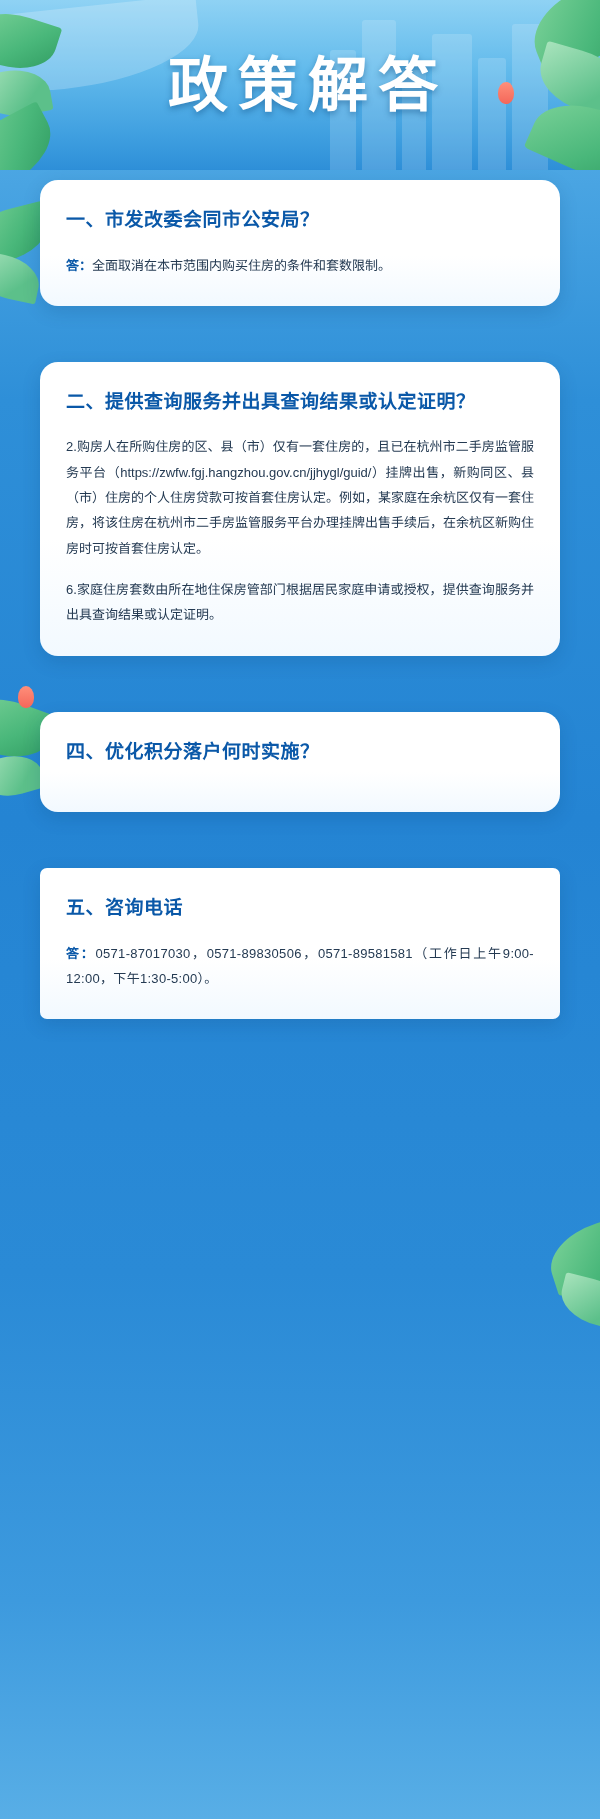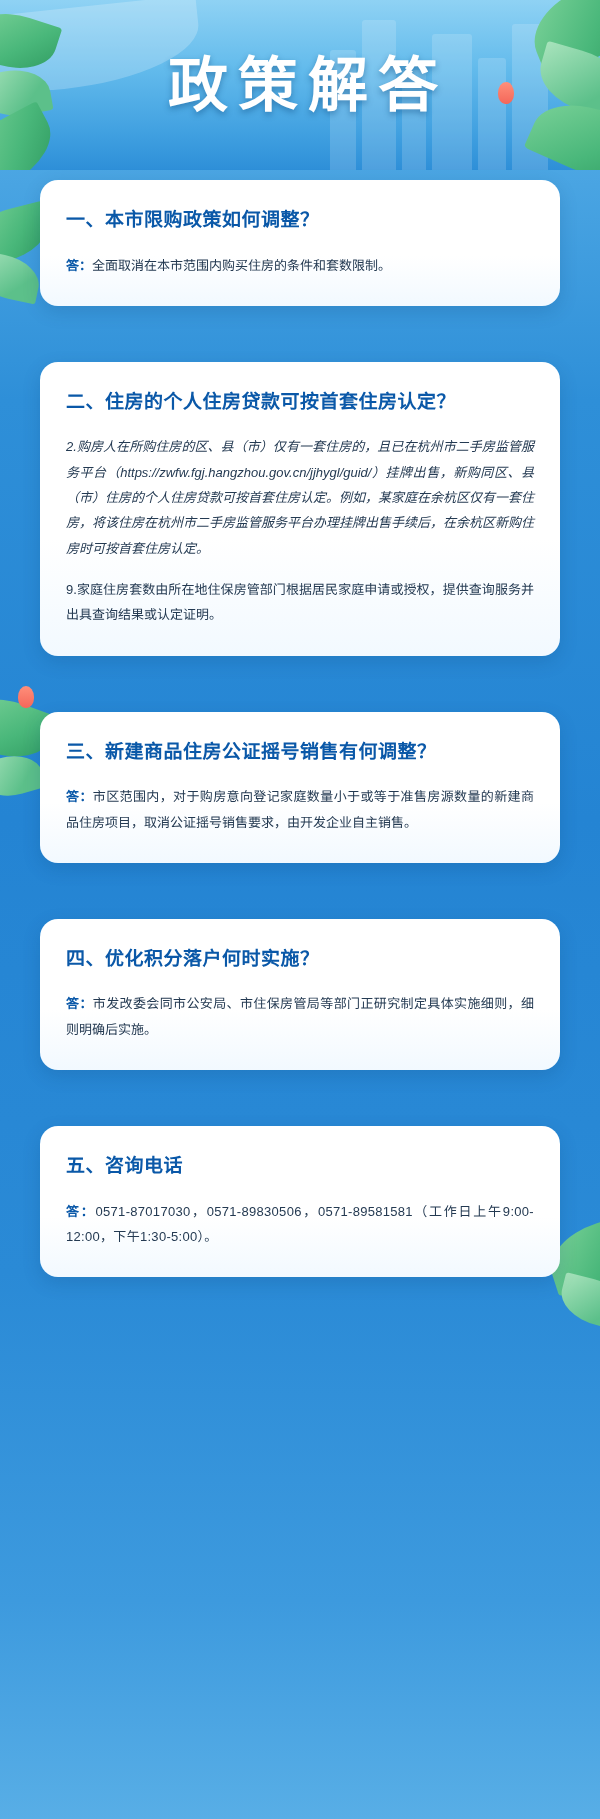--- a/index.html
+++ b/index.html
@@ -81,21 +81,21 @@
     padding: 10px 40px 60px 40px;
     z-index: 3;
   }
   .card {
     background: linear-gradient(180deg, #ffffff 0%, #ffffff 60%, #f2f9ff 100%);
     border-radius: 18px;
     padding: 26px 26px 28px 26px;
     margin-bottom: 56px;
     box-shadow: 0 6px 18px rgba(10,60,110,0.18);
   }
-  .card:last-child { margin-bottom: 0; }
+  .card:last-child { margin-bottom: 0; border-radius: 7px; }
 
   .q {
     font-size: 19px;
     font-weight: bold;
     color: #0a58a8;
     line-height: 1.5;
     margin: 0 0 18px 0;
     letter-spacing: 0.5px;
   }
   .a-block {
@@ -106,21 +106,20 @@
     text-align: justify;
   }
   .a-block:last-child { margin-bottom: 0; }
   .a-label {
     color: #0a58a8;
     font-weight: bold;
   }
   .link-text {
     color: #243a52;
     word-break: break-all;
-    font-style: italic;
   }
   .phone-block {
     font-size: 13px;
     color: #243a52;
     line-height: 1.95;
     letter-spacing: 0.3px;
   }
 
   
   .side-deco { position: absolute; z-index: 1; }
@@ -156,44 +155,35 @@
   <div class="side-deco leaf2" style="left:-26px;top:256px;width:66px;height:42px;transform:rotate(12deg);"></div>
   <div class="side-deco leaf" style="left:-40px;top:700px;width:92px;height:56px;transform:rotate(20deg);"></div>
   <div class="side-deco leaf2" style="left:-20px;top:756px;width:62px;height:40px;transform:rotate(-16deg);"></div>
   <div class="side-deco bud" style="left:18px;top:686px;"></div>
   <div class="side-deco leaf" style="right:-44px;top:1225px;width:96px;height:58px;transform:rotate(-18deg);"></div>
   <div class="side-deco leaf2" style="right:-30px;top:1280px;width:70px;height:44px;transform:rotate(14deg);"></div>
 
   <div class="content">
 
     <div class="card">
-      <div class="q">一、本市限购政策如何调整？</div>
+      <div class="q">一、市发改委会同市公安局？</div>
       <p class="a-block">
         <span class="a-label">答：</span><span>全面取消在本市范围内购买住房的条件和套数限制。</span>
       </p>
     </div>
 
     <div class="card">
-      <div class="q">二、住房的个人住房贷款可按首套住房认定？</div>
+      <div class="q">二、提供查询服务并出具查询结果或认定证明？</div>
       <p class="a-block link-text">2.购房人在所购住房的区、县（市）仅有一套住房的，且已在杭州市二手房监管服务平台（https://zwfw.fgj.hangzhou.gov.cn/jjhygl/guid/）挂牌出售，新购同区、县（市）住房的个人住房贷款可按首套住房认定。例如，某家庭在余杭区仅有一套住房，将该住房在杭州市二手房监管服务平台办理挂牌出售手续后，在余杭区新购住房时可按首套住房认定。</p>
-      <p class="a-block">9.家庭住房套数由所在地住保房管部门根据居民家庭申请或授权，提供查询服务并出具查询结果或认定证明。</p>
+      <p class="a-block">6.家庭住房套数由所在地住保房管部门根据居民家庭申请或授权，提供查询服务并出具查询结果或认定证明。</p>
     </div>
 
-    <div class="card">
-      <div class="q">三、新建商品住房公证摇号销售有何调整？</div>
-      <p class="a-block">
-        <span class="a-label">答：</span><span>市区范围内，对于购房意向登记家庭数量小于或等于准售房源数量的新建商品住房项目，取消公证摇号销售要求，由开发企业自主销售。</span>
-      </p>
-    </div>
 
     <div class="card">
       <div class="q">四、优化积分落户何时实施？</div>
-      <p class="a-block">
-        <span class="a-label">答：</span><span>市发改委会同市公安局、市住保房管局等部门正研究制定具体实施细则，细则明确后实施。</span>
-      </p>
     </div>
 
     <div class="card">
       <div class="q">五、咨询电话</div>
       <p class="a-block phone-block">
         <span class="a-label">答：</span><span>0571-87017030，0571-89830506，0571-89581581（工作日上午9:00-12:00，下午1:30-5:00）。</span>
       </p>
     </div>
 
   </div>

